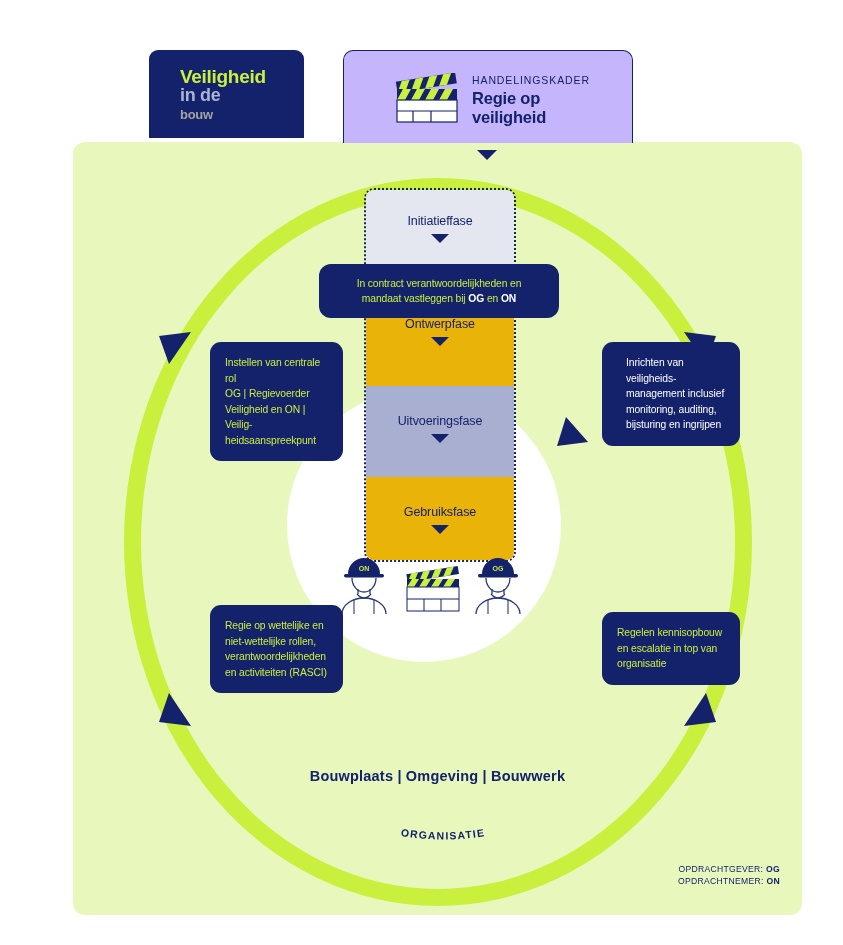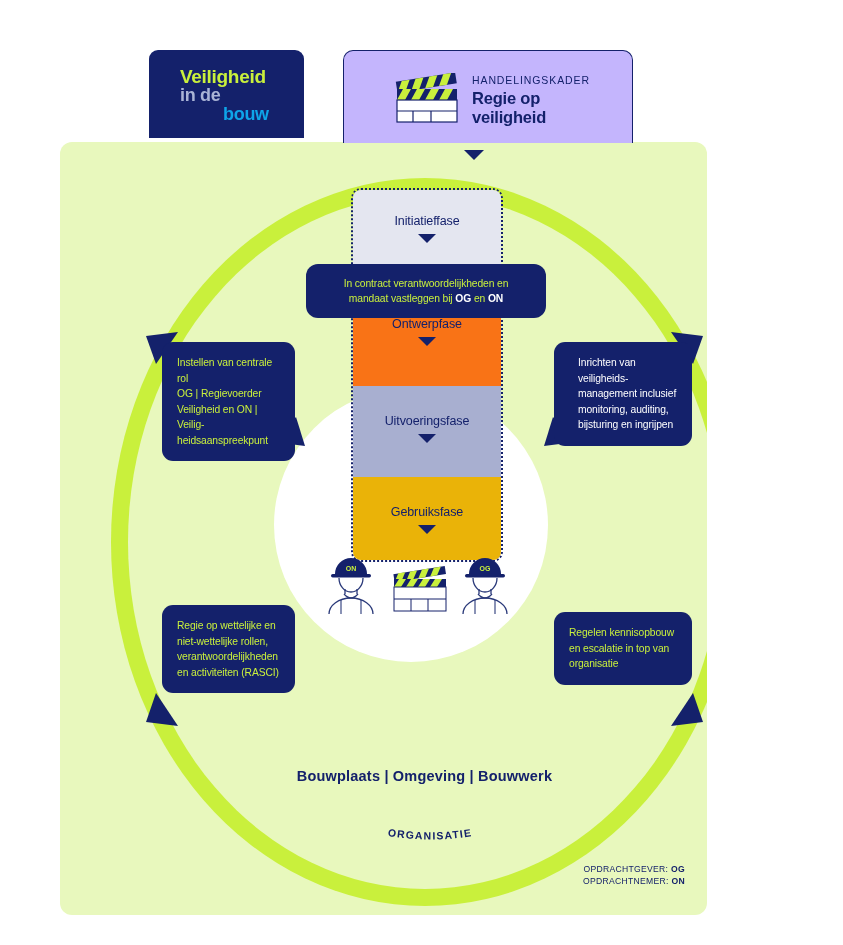--- a/index.html
+++ b/index.html
@@ -6,32 +6,32 @@
   body{width:843px;height:945px;position:relative;overflow:hidden;
        font-family:"Liberation Sans","DejaVu Sans",sans-serif;
        -webkit-font-smoothing:antialiased;}
 
   
   #logo-card{position:absolute;left:149px;top:50px;width:155px;height:88px;
              background:#14216b;border-radius:9px 9px 0 0;z-index:40;}
   #logo-text{position:absolute;left:31px;top:17px;line-height:19px;}
   .logo-l1{font-size:19px;font-weight:bold;color:#c9f03c;letter-spacing:-0.3px;display:block;}
   .logo-l2{font-size:18px;font-weight:bold;color:#aab4d6;letter-spacing:-0.3px;display:block;}
-  .logo-l3{font-size:18px;font-weight:bold;color:#0ea5e9;letter-spacing:-0.3px;display:block;margin-left:43px;}
+  .logo-l3{font-size:13px;font-weight:bold;color:#a3a3a3;letter-spacing:-0.3px;display:block;}
 
   #title-card{position:absolute;left:343px;top:50px;width:288px;height:92px;
               background:#c4b5fd;border:1px solid #14216b;border-radius:10px 10px 0 0;
               border-bottom:none;z-index:40;}
   #clap-icon{position:absolute;left:47px;top:22px;width:72px;height:52px;}
   #title-texts{position:absolute;left:128px;top:23px;}
   .kader-label{font-size:10.5px;letter-spacing:0.9px;color:#14216b;display:block;margin-bottom:3px;}
   .kader-title{font-size:16.5px;font-weight:bold;color:#14216b;line-height:18.5px;display:block;letter-spacing:-0.2px;}
 
   
-  #panel{position:absolute;left:60px;top:142px;width:647px;height:773px;
+  #panel{position:absolute;left:73px;top:142px;width:729px;height:773px;
          background:#e8f8bd;border-radius:12px;overflow:hidden;z-index:10;}
 
   
   #ring{position:absolute;left:51px;top:36px;width:628px;height:728px;
         border-radius:50%;background:#c9f03c;}
   #ring-inner{position:absolute;left:68px;top:53px;width:594px;height:694px;
         border-radius:50%;background:#e8f8bd;}
 
   
   #core{position:absolute;left:214px;top:246px;width:274px;height:274px;
@@ -39,34 +39,34 @@
 
   
   #phases{position:absolute;left:291px;top:46px;width:148px;
           border:2px dotted #14216b;border-radius:10px;overflow:hidden;z-index:25;}
   .phase{position:relative;text-align:center;color:#14216b;}
   .phase-name{font-size:12.5px;letter-spacing:-0.1px;display:block;padding-top:2px;}
   .phase-arrow{display:block;margin:6px auto 0;width:0;height:0;
                border-left:9px solid transparent;border-right:9px solid transparent;
                border-top:9px solid #14216b;}
   .p1{background:#e4e6f0;padding:22px 0 38px;}
-  .p2{background:#f97316;padding:34px 0 40px;}
+  .p2{background:#eab308;padding:34px 0 40px;}
   .p3{background:#a8afd0;padding:26px 0 34px;}
   .p4{background:#eab308;padding:26px 0 26px;}
 
   
   #contract{position:absolute;left:246px;top:122px;width:240px;
             background:#14216b;border-radius:12px;padding:12px 14px;
             box-sizing:border-box;text-align:center;z-index:30;}
   #contract .ln{display:block;font-size:10.3px;color:#c9f03c;line-height:15px;letter-spacing:-0.1px;}
   #contract b{color:#ffffff;font-weight:bold;}
 
   
   .callout{position:absolute;background:#14216b;border-radius:11px;
-           padding:13px 15px;box-sizing:border-box;z-index:30;}
+           padding:13px 15px;box-sizing:border-box;z-index:30;margin-left:35px;}
   .callout .ln{display:block;font-size:10.3px;line-height:15.5px;letter-spacing:-0.1px;color:#c9f03c;}
   .callout.white .ln{color:#ffffff;}
   #c-tl{left:102px;top:200px;width:133px;}
   #c-tr{left:494px;top:200px;width:138px;padding-left:24px;}
   #c-bl{left:102px;top:463px;width:133px;}
   #c-br{left:494px;top:470px;width:138px;}
 
   
   #figures{position:absolute;left:265px;top:414px;width:190px;height:60px;z-index:28;}
 

